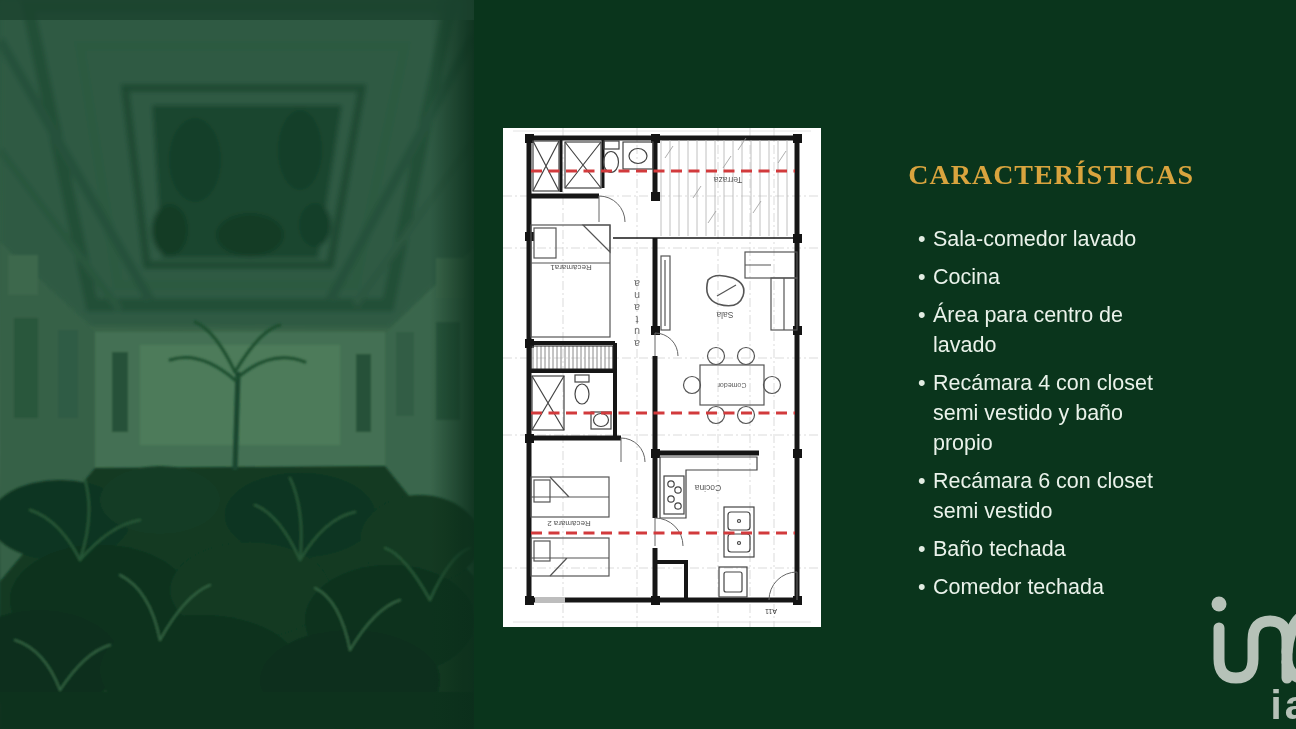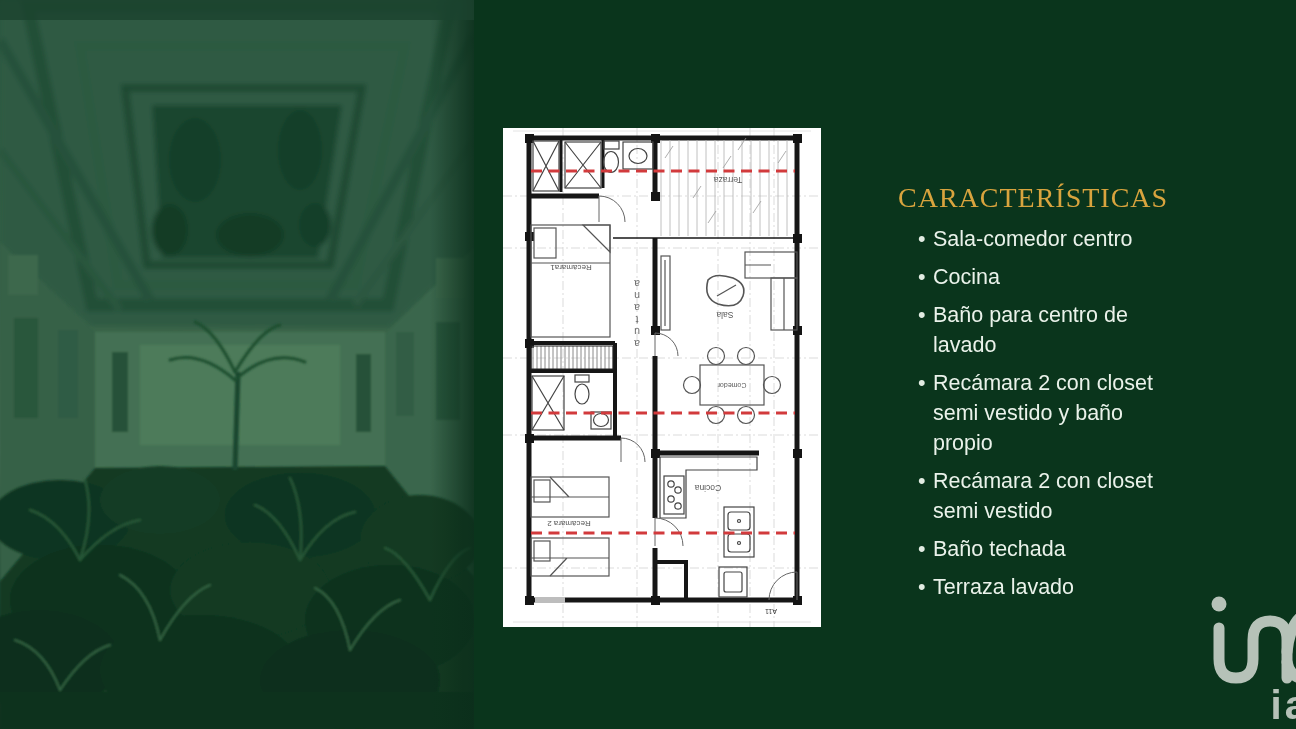--- a/index.html
+++ b/index.html
@@ -6,22 +6,22 @@
   #slide{position:relative;width:1296px;height:729px;overflow:hidden;
          background:#0a351c;font-family:"Liberation Sans",sans-serif;}
 
   
   #photo{position:absolute;left:0;top:0;width:474px;height:729px;}
 
   
   #plan{position:absolute;left:503px;top:128px;width:318px;height:499px;background:#ffffff;}
 
   
-  #title{position:absolute;left:898px;top:163px;width:296px;text-align:left;
-         color:#d9a43e;font-family:"Liberation Serif",serif;font-weight:400;
+  #title{position:absolute;left:898px;top:140px;width:296px;text-align:right;
+         color:#d9a43e;font-family:"Liberation Serif",serif;font-weight:700;
          font-size:28px;letter-spacing:1px;white-space:nowrap;}
   #features{position:absolute;left:905px;top:224px;width:282px;list-style:none;margin:0;padding:0;}
   #features li{display:flex;align-items:flex-start;margin:0 0 8px 0;
                color:#eaf2ea;font-size:21.5px;line-height:30px;}
   #features li .dot{flex:0 0 28px;padding-left:13px;box-sizing:border-box;color:#e2ece2;}
   #features li .txt{flex:1;max-width:240px;}
 
   
   #logo{position:absolute;left:1198px;top:588px;width:150px;height:141px;}
   svg text{font-family:"Liberation Sans",sans-serif;}
@@ -314,45 +314,45 @@
         <text x="134" y="212">a</text>
       </g>
     </svg>
   </div>
 
   <h1 id="title">CARACTERÍSTICAS</h1>
 
   <ul id="features">
     <li>
       <span class="dot">•</span>
-      <span class="txt">Sala-comedor centro</span>
+      <span class="txt">Sala-comedor lavado</span>
     </li>
     <li>
       <span class="dot">•</span>
       <span class="txt">Cocina</span>
     </li>
     <li>
       <span class="dot">•</span>
-      <span class="txt">Baño para centro de lavado</span>
-    </li>
-    <li>
-      <span class="dot">•</span>
-      <span class="txt">Recámara 2 con closet semi vestido y baño propio</span>
-    </li>
-    <li>
-      <span class="dot">•</span>
-      <span class="txt">Recámara 2 con closet semi vestido</span>
+      <span class="txt">Área para centro de lavado</span>
+    </li>
+    <li>
+      <span class="dot">•</span>
+      <span class="txt">Recámara 4 con closet semi vestido y baño propio</span>
+    </li>
+    <li>
+      <span class="dot">•</span>
+      <span class="txt">Recámara 6 con closet semi vestido</span>
     </li>
     <li>
       <span class="dot">•</span>
       <span class="txt">Baño techada</span>
     </li>
     <li>
       <span class="dot">•</span>
-      <span class="txt">Terraza lavado</span>
+      <span class="txt">Comedor techada</span>
     </li>
   </ul>
 
   <div id="logo">
     <svg width="150" height="141" viewBox="0 0 150 141">
       <g stroke="#b6c2b8" fill="none" stroke-width="11" stroke-linecap="round" stroke-linejoin="round">
         <circle cx="21" cy="16" r="7.5" fill="#b6c2b8" stroke="none"></circle>
         <path d="M21,40 L21,71 Q21,90 38,90 Q55,90 55,71 L55,52 Q55,33 72,33 Q89,33 89,52 L89,90"></path>
         <path d="M89,64 Q93,24 119,23 Q144,23 144,51 Q144,85 115,90 Q93,94 89,74"></path>
         <path d="M119,23 Q131,28 138,40"></path>

